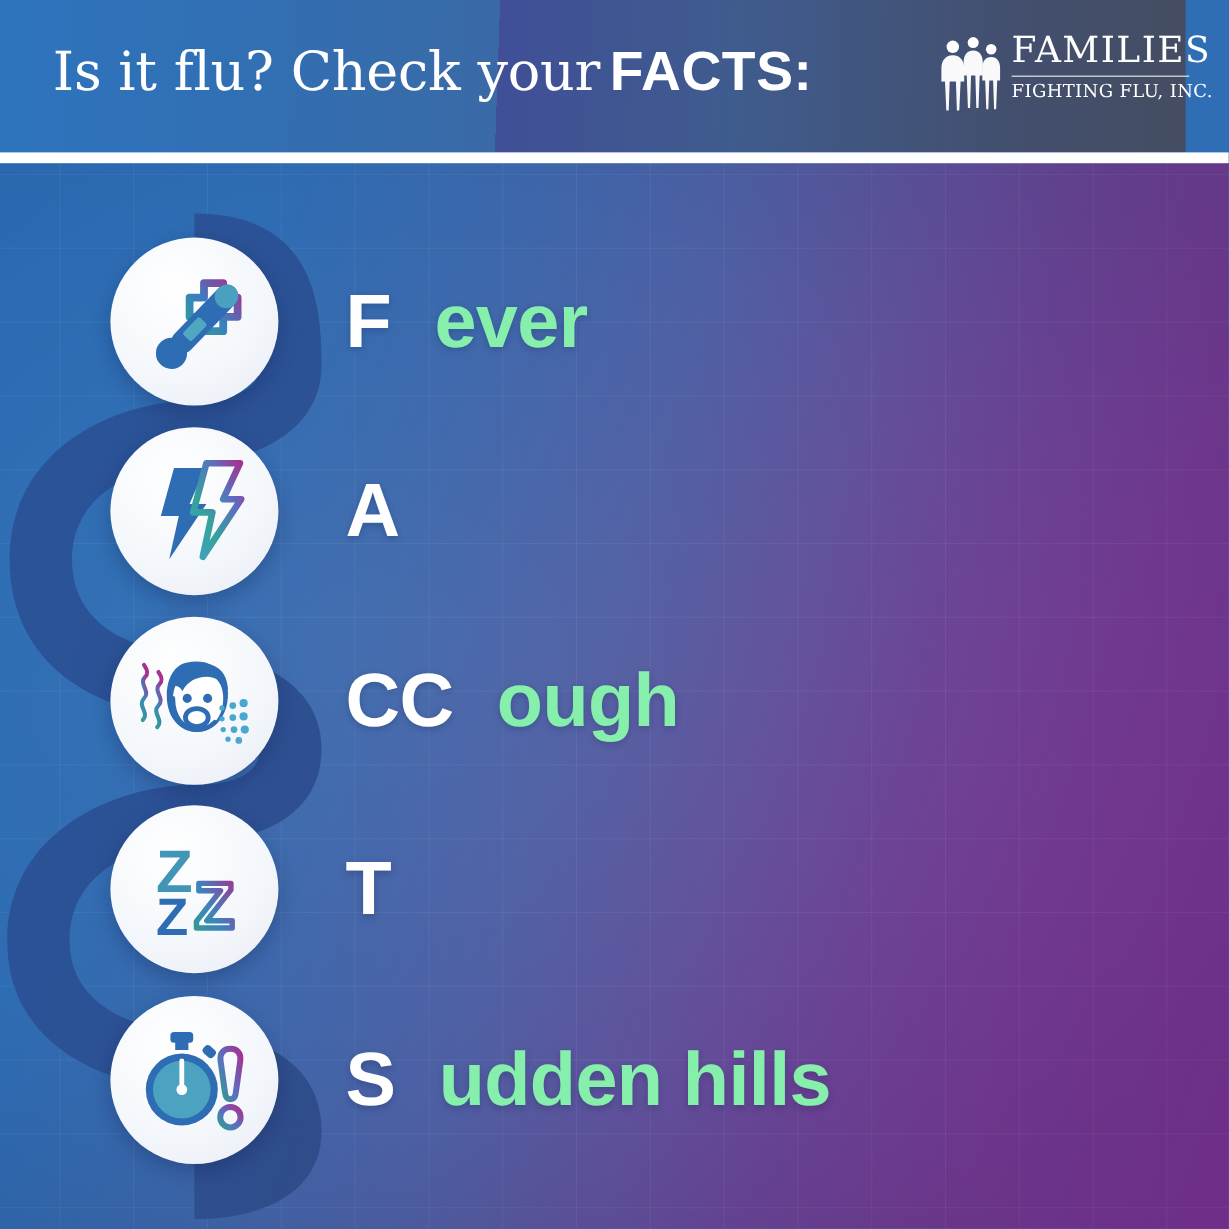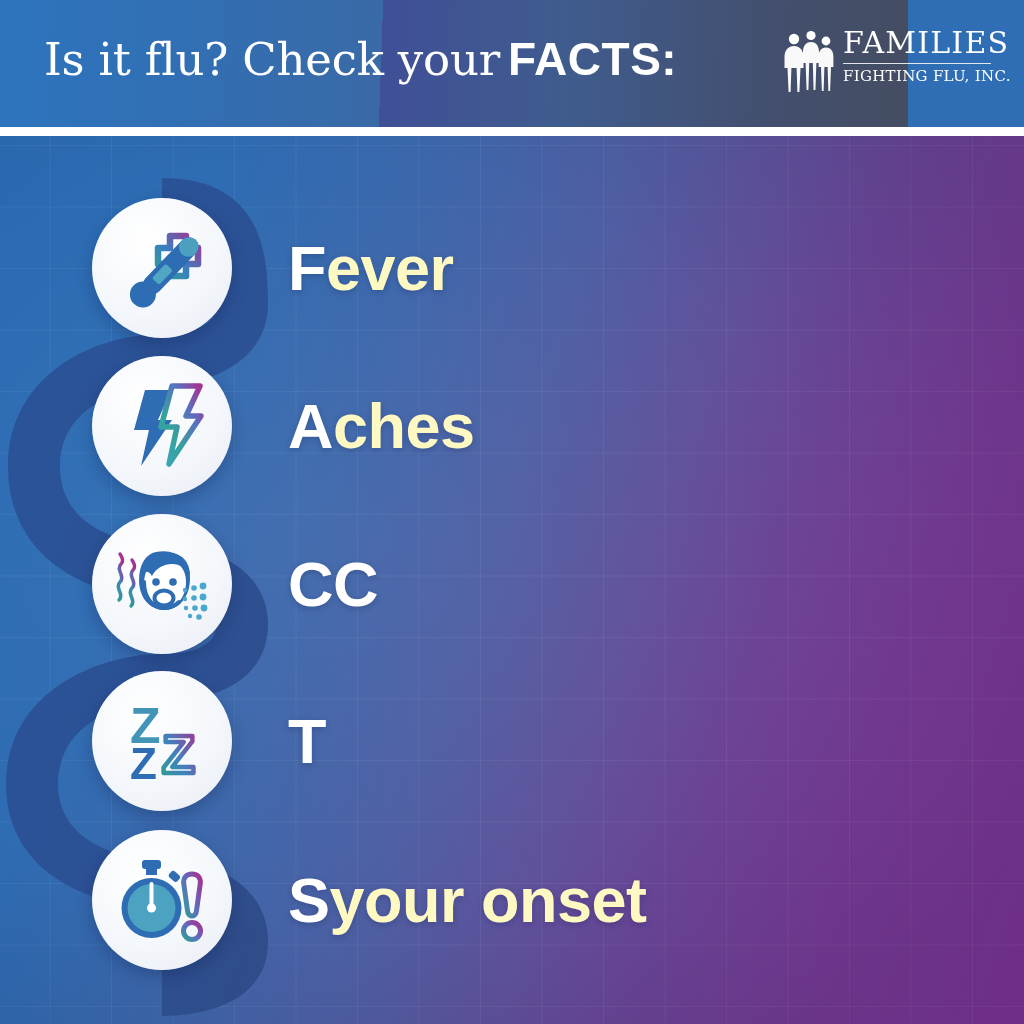--- a/index.html
+++ b/index.html
@@ -39,21 +39,21 @@
     background-size:61.5px 61.5px;
     background-position:-12px 9px;
   }
   .bg-vignette {
     position:absolute; left:0; top:136px; width:1024px; height:888px;
     background:radial-gradient(ellipse 80% 70% at 30% 45%, rgba(255,255,255,0.045), rgba(0,0,0,0.0) 60%, rgba(10,20,60,0.12) 100%);
   }
 
   
   .header {
-    position:absolute; left:0; top:0; width:908px; height:127px;
+    position:absolute; left:0; top:0; width:988px; height:127px;
     background:linear-gradient(90deg,
         #2c74bd 0%,
         #2f72ba 12%,
         #356da f 0%);
     background:linear-gradient(92deg, #2d74bd 0%, #316fb4 20%, #3a6aa6 42%, #404f97 40%, #3f5c8e 62%, #434f6f 84%, #444d62 100%);
   }
   .header-inner {
     position:absolute; left:0; top:0; width:1024px; height:127px;
   }
   .title {
@@ -140,21 +140,21 @@
     height:140px;
     display:flex; align-items:center;
     font-family:"Liberation Sans", sans-serif;
     font-weight:bold;
     font-size:63px;
     letter-spacing:-0.5px;
     white-space:nowrap;
     text-shadow:0 2px 6px rgba(10,20,60,0.22);
   }
   .hl { color:#ffffff; }
-  .rest { color:#fef9c3; }
+  .rest { color:#86efac;margin-left:36px; }
 </style>
 </head>
 <body>
 
 <div id="canvas">
 
   <div class="bg-base"></div>
   <div class="bg-grid"></div>
   <div class="bg-vignette"></div>
 
@@ -259,21 +259,20 @@
             </linearGradient>
           </defs>
 
           <path d="M37 18 L 63 18 L 50 48 L 64 48 L 33 94 L 41 58 L 26 58 Z" fill="#2e6cb3"></path>
 
           <path d="M64 14 L 92 14 L 78 44 L 93 44 L 61 92 L 69 55 L 53 55 Z" fill="none" stroke="url(#boltG)" stroke-width="5.5" stroke-linejoin="round"></path>
         </svg>
       </div>
       <div class="label">
         <span class="hl">A</span>
-          <span class="rest">ches</span>
       </div>
     </div>
 
     <div class="row" style="top:514px;">
       <div class="circle">
         <svg width="112" height="112" viewBox="0 0 112 112">
           <defs>
             <linearGradient id="squigG" x1="0" y1="1" x2="0.4" y2="0">
               <stop offset="0%" stop-color="#2f9f8e"></stop>
               <stop offset="50%" stop-color="#3f82bd"></stop>
@@ -312,20 +311,21 @@
               <circle cx="89" cy="80" r="2.8"></circle>
               <circle cx="98" cy="80" r="3.4"></circle>
             <circle cx="84" cy="88" r="2.2"></circle>
               <circle cx="93" cy="89" r="2.8"></circle>
           </g>
         </svg>
       </div>
       <div class="label">
         <span class="hl">C</span>
           <span class="hl">C</span>
+          <span class="rest">ough</span>
       </div>
     </div>
 
     <div class="row" style="top:671px;">
       <div class="circle">
         <svg width="108" height="108" viewBox="0 0 108 108">
           <defs>
             <linearGradient id="zG" x1="0" y1="1" x2="1" y2="0">
               <stop offset="0%" stop-color="#2f9f8e"></stop>
               <stop offset="45%" stop-color="#3f82bd"></stop>
@@ -362,18 +362,18 @@
           <circle cx="43.5" cy="62" r="24" fill="#4ca2c1"></circle>
           <path d="M43.5 62 L 43.5 38" stroke="#ffffff" stroke-width="4" stroke-linecap="round"></path>
           <circle cx="43.5" cy="62" r="4.5" fill="#ffffff"></circle>
 
           <path d="M84 28 C 90 28 93 32 92.2 38 L 88.6 64 C 88.2 68 86.6 70 84 70 C 81.4 70 79.8 68 79.4 64 L 75.8 38 C 75 32 78 28 84 28 Z" fill="none" stroke="url(#excG)" stroke-width="5" stroke-linejoin="round"></path>
           <circle cx="84" cy="85" r="8.5" fill="none" stroke="url(#excG)" stroke-width="5"></circle>
         </svg>
       </div>
       <div class="label">
         <span class="hl">S</span>
-          <span class="rest">your onset</span>
+          <span class="rest">udden hills</span>
       </div>
     </div>
 
   </div>
 </div>
 
 </body></html>

